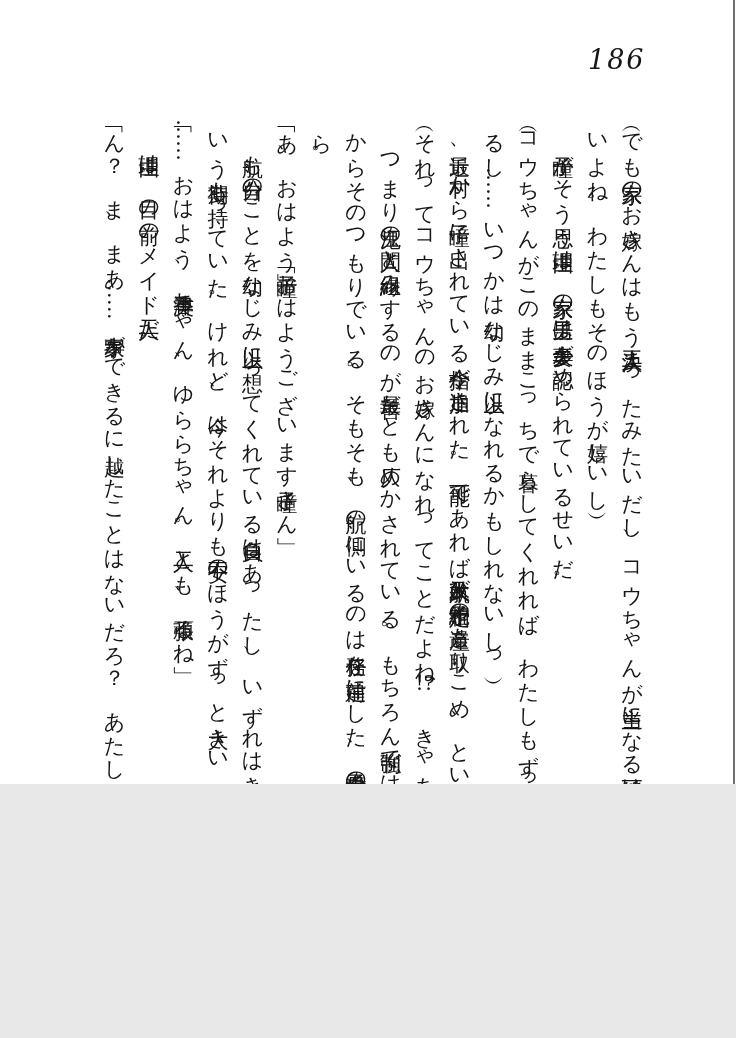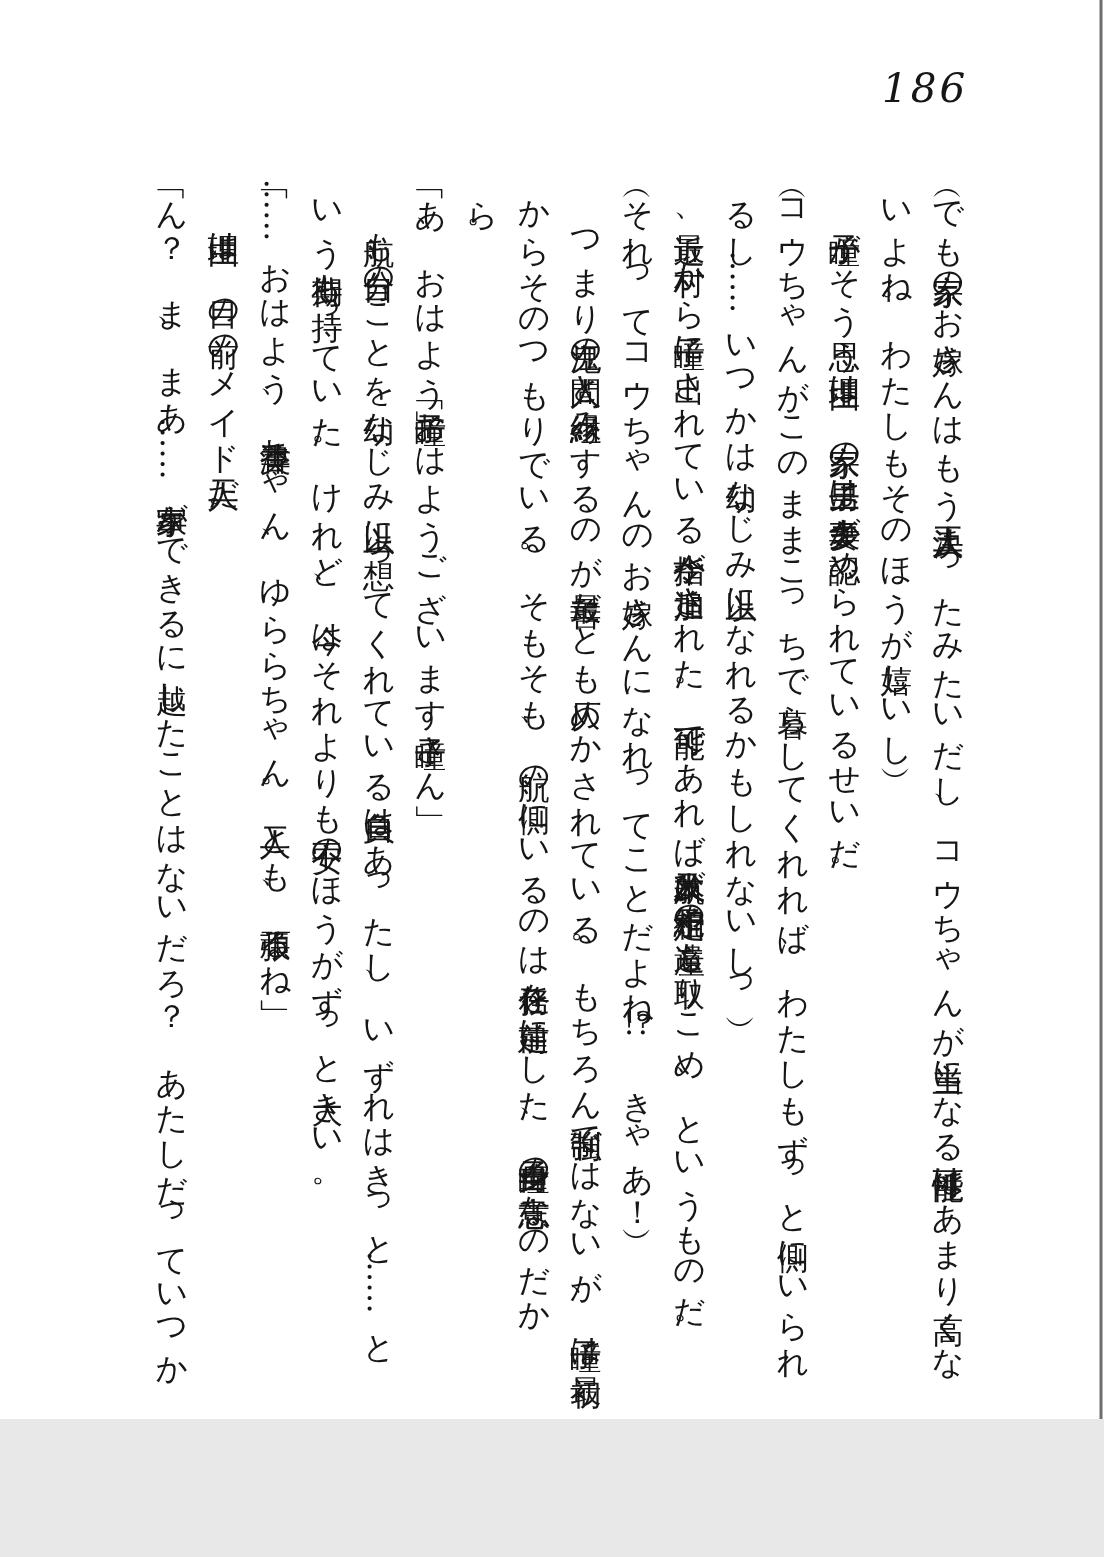--- a/index.html
+++ b/index.html
@@ -3,21 +3,21 @@
 <meta charset="utf-8">
 <style>
   html, body {
     margin: 0;
     padding: 0;
     background: #e8e8e8;
   }
   #page {
     position: relative;
     width: 736px;
-    height: 946px;
+    height: 784px;
     background: var(--page-bg, #ffffff);
     overflow: hidden;
     font-family: "DejaVu Serif", "Liberation Serif", serif;
     color: var(--ink, #161616);
   }
   #page-number {
     position: absolute;
     top: 44px;
     left: 588px;
     font-size: 27px;

